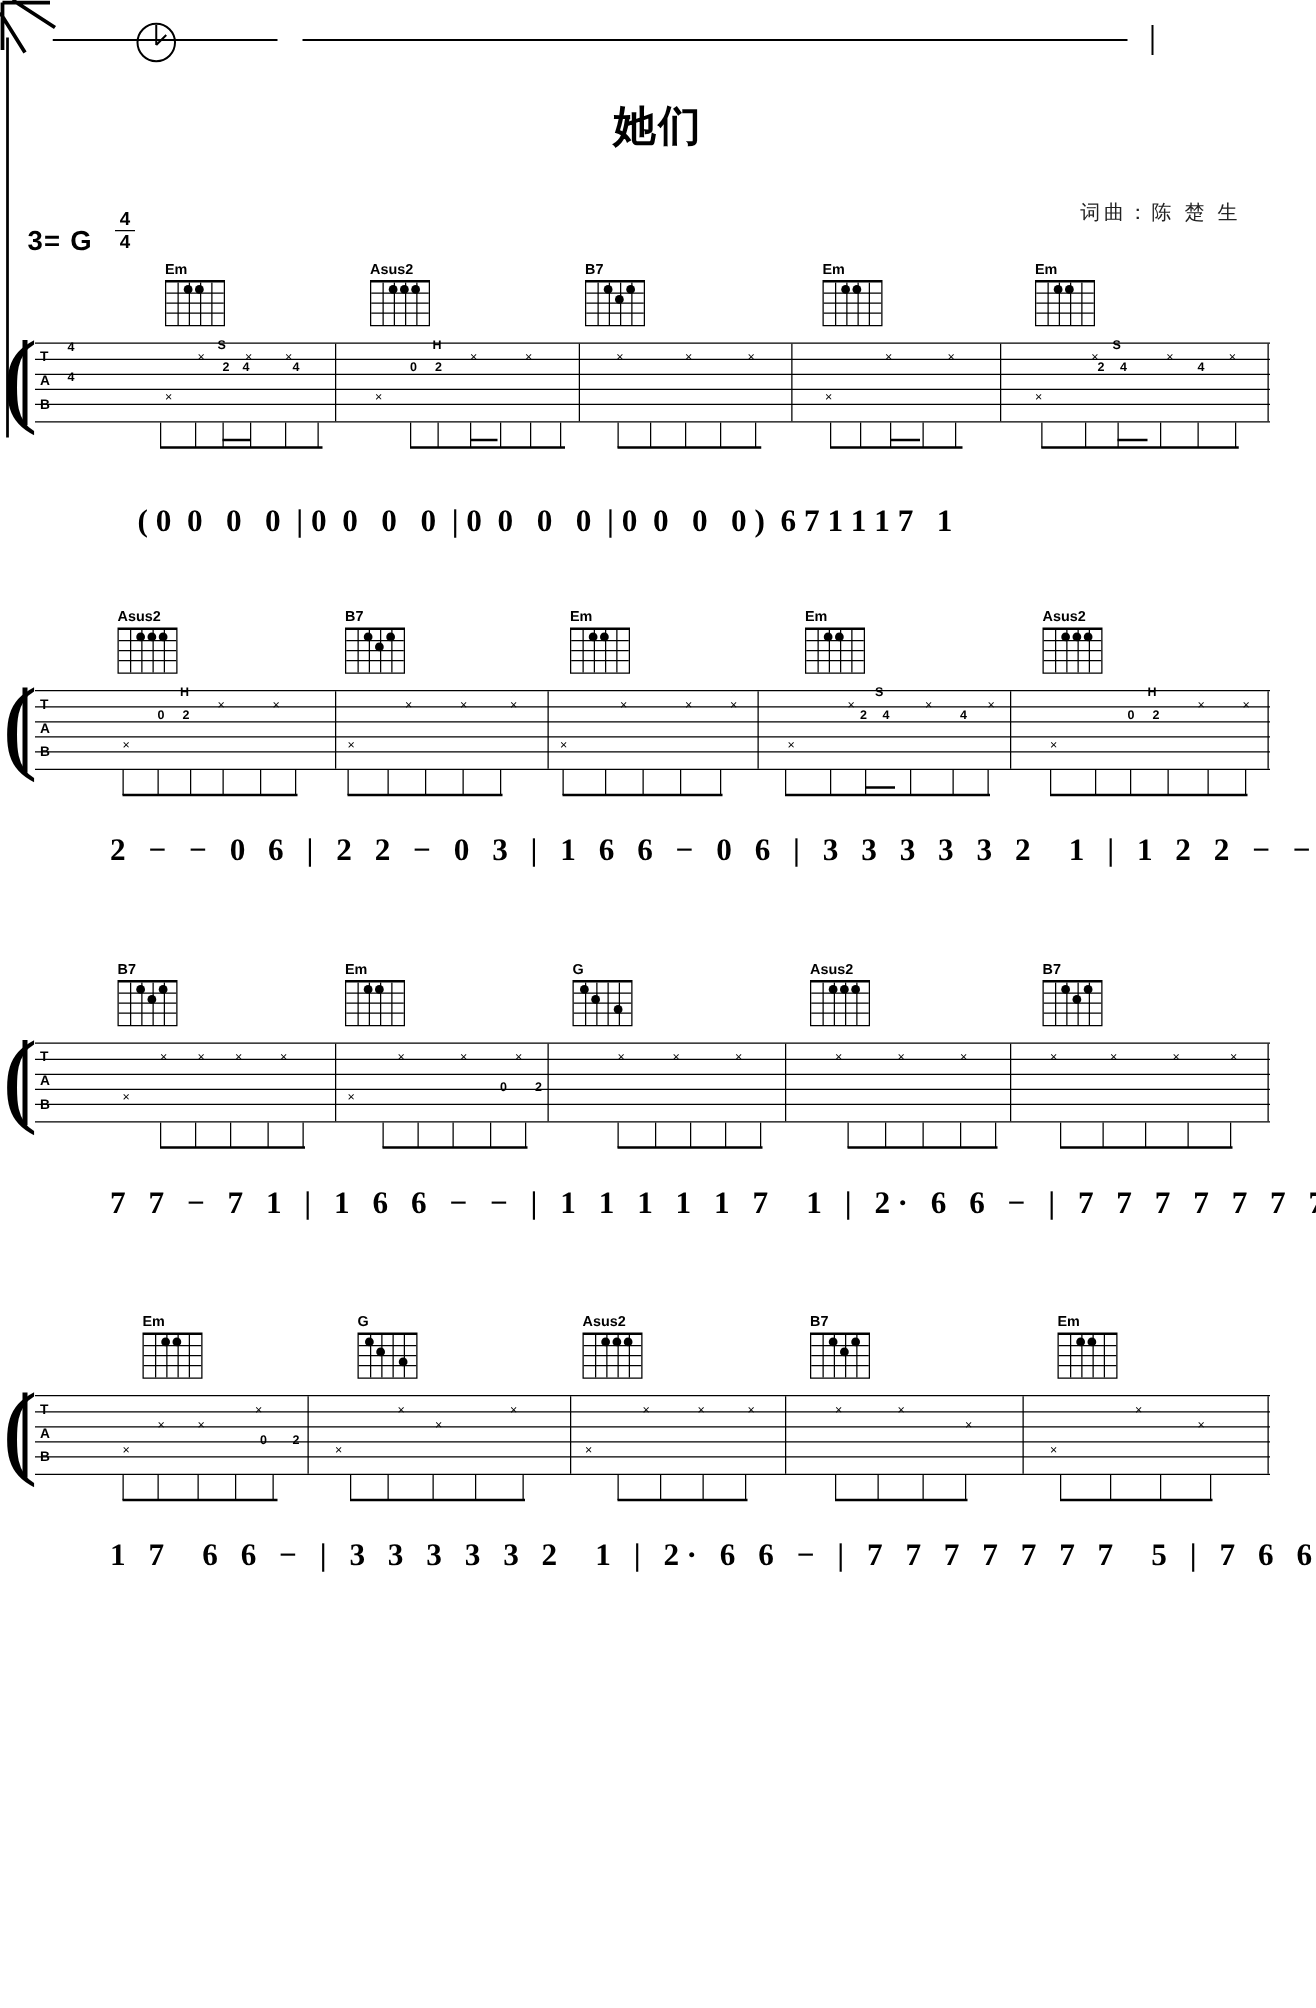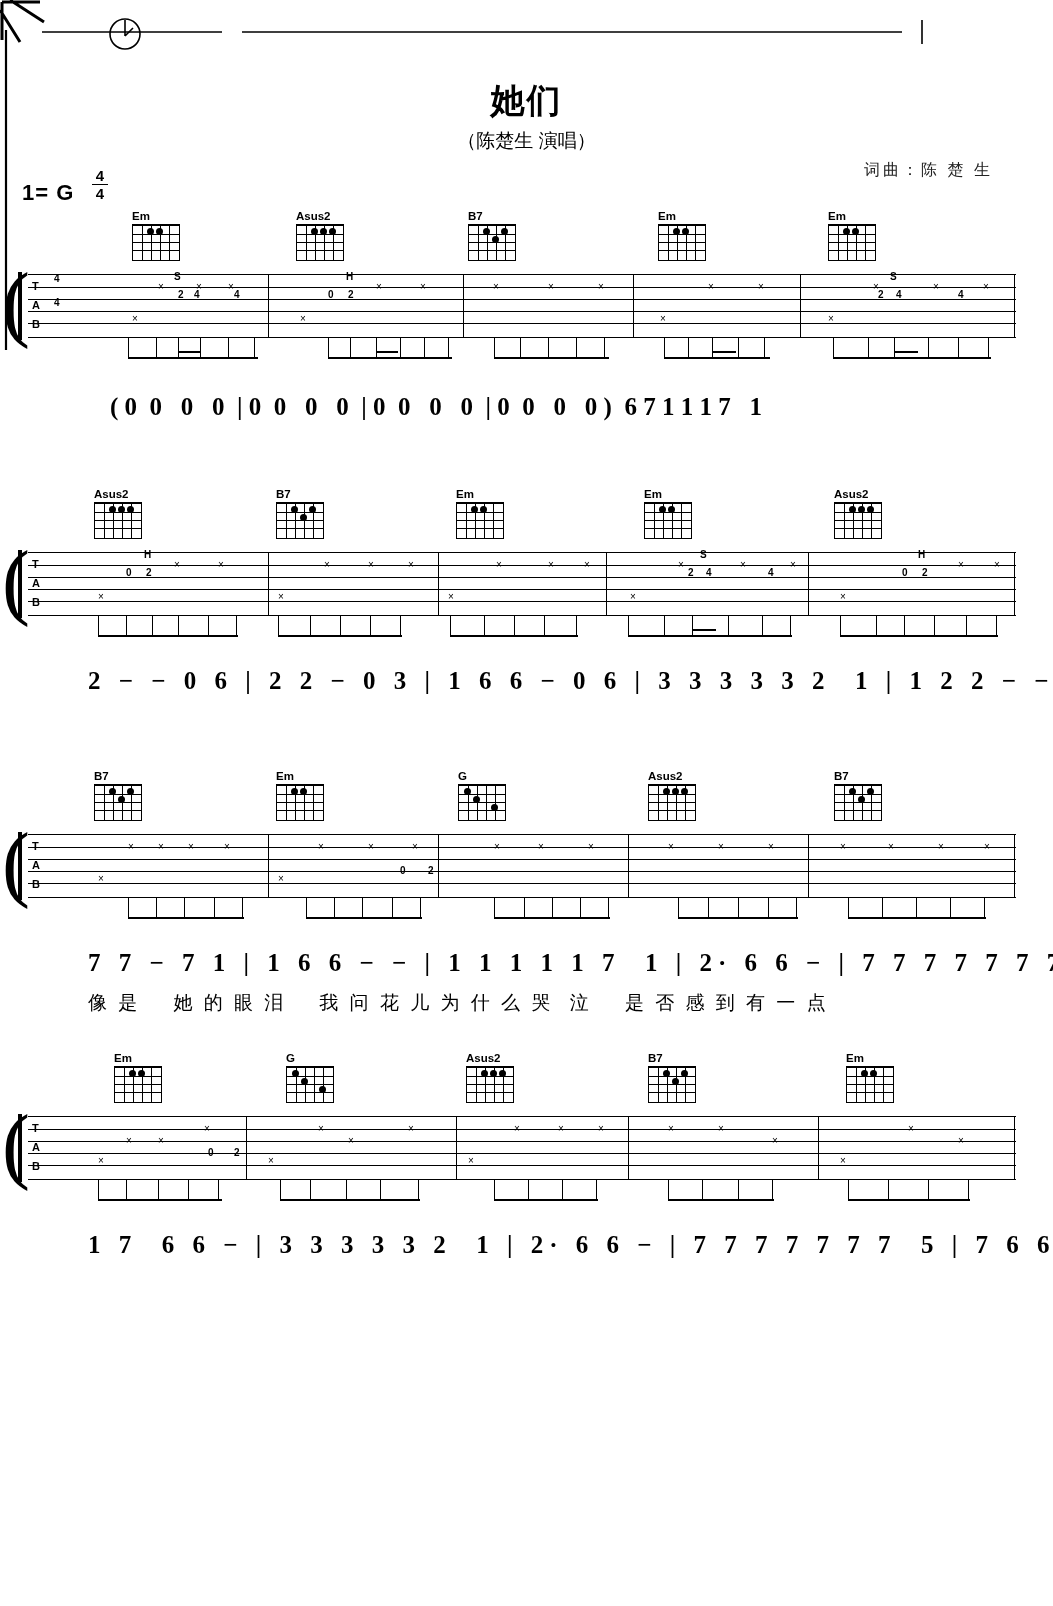--- a/index.html
+++ b/index.html
@@ -77,23 +77,22 @@
         <path d="M23,6 L23,22 M23,22 L31,14" stroke="#000" stroke-width="1.6" fill="none"></path>
       </svg>
   </div>
   <div class="corner" style="top:0;left:0;width:34px;height:360px;">
     <svg width="34" height="360">
         <path d="M6,30 L6,350" stroke="#000" stroke-width="2.2" fill="none"></path>
       </svg>
   </div>
 
   <div class="title">她们</div>
-  <div class="subtitle">（陈楚生 演唱）</div>
   <div class="composer">词曲：陈 楚 生</div>
-  <div class="keysig">1= G</div>
+  <div class="keysig">3= G</div>
   <div class="timesig">
     <i>4</i>
     <span class="bar"></span>
     <i>4</i>
   </div>
 
   <div class="system" style="top:210px;">
     <div class="chords">
       <div class="chord" style="left:104px;">
         <div class="cname">Em</div>
@@ -252,21 +251,21 @@
           <div class="stem" style="left:840px"></div>
           <div class="stem" style="left:866px"></div>
           <div class="stem" style="left:900px"></div>
           <div class="stem" style="left:930px"></div>
           <div class="stem" style="left:960px"></div>
         <div class="beam" style="left:805px;width:158px;top:19px"></div>
         <div class="beam" style="left:866px;width:24px;top:13px"></div>
       </div>
     </div>
 
-    <div class="notes" style="top:184px;">
+    <div class="notes" style="top:195px;">
       <div class="noterow">
         <span class="n" style="left:110px;">( 0  0   0   0  | 0  0   0   0  | 0  0   0   0  | 0  0   0   0 )  6 7 1 1 1 7   1</span>
       </div>
     </div>
   </div>
 
   <div class="system" style="top:488px;">
     <div class="chords">
       <div class="chord" style="left:66px;">
         <div class="cname">Asus2</div>
@@ -584,23 +583,20 @@
           <div class="stem" style="left:922px"></div>
           <div class="stem" style="left:956px"></div>
         <div class="beam" style="left:820px;width:138px;top:19px"></div>
       </div>
     </div>
 
     <div class="notes" style="top:180px;">
       <div class="noterow">
         <span class="n" style="left:88px;letter-spacing:6px;">7 7 − 7 1 | 1 6 6 − − | 1 1 1 1 1 7  1 | 2· 6 6 − | 7 7 7 7 7 7 7  2</span>
       </div>
-      <div class="noterow" style="height:26px;">
-        <span class="lyr" style="left:88px;top:8px;letter-spacing:3px;">像 是    她 的 眼 泪    我 问 花 儿 为 什 么 哭  泣    是 否 感 到 有 一 点</span>
-      </div>
     </div>
   </div>
 
   <div class="system" style="top:1052px;">
     <div class="chords">
       <div class="chord" style="left:86px;">
         <div class="cname">Em</div>
         <div class="grid">
             <div class="v" style="left:9px"></div>
             <div class="v" style="left:18px"></div>

